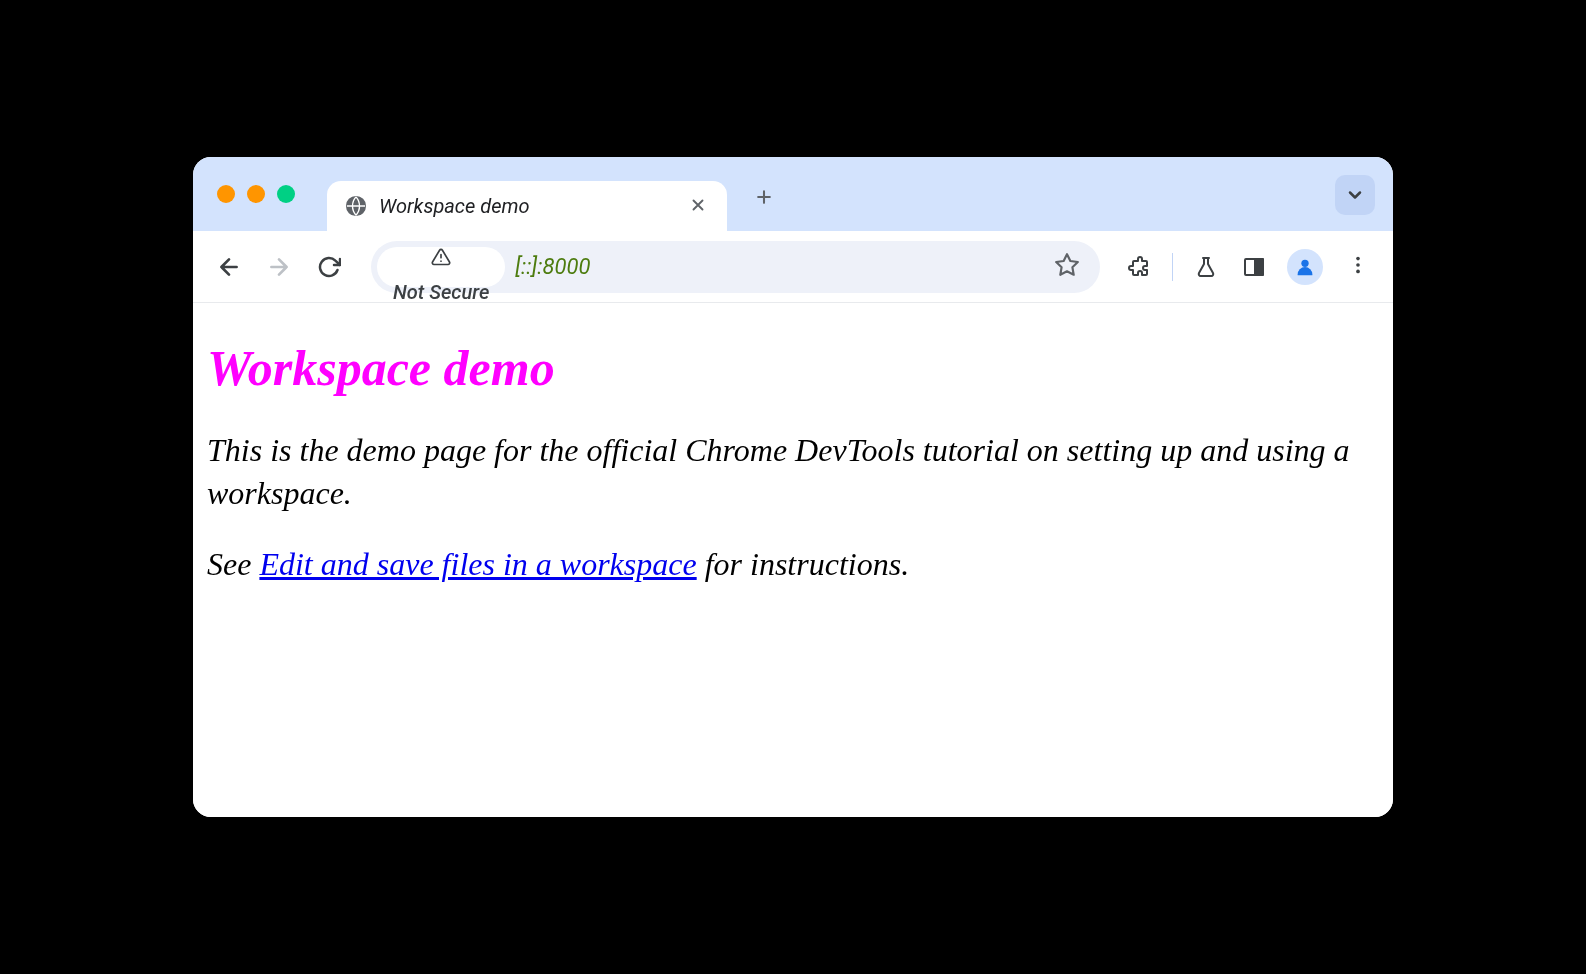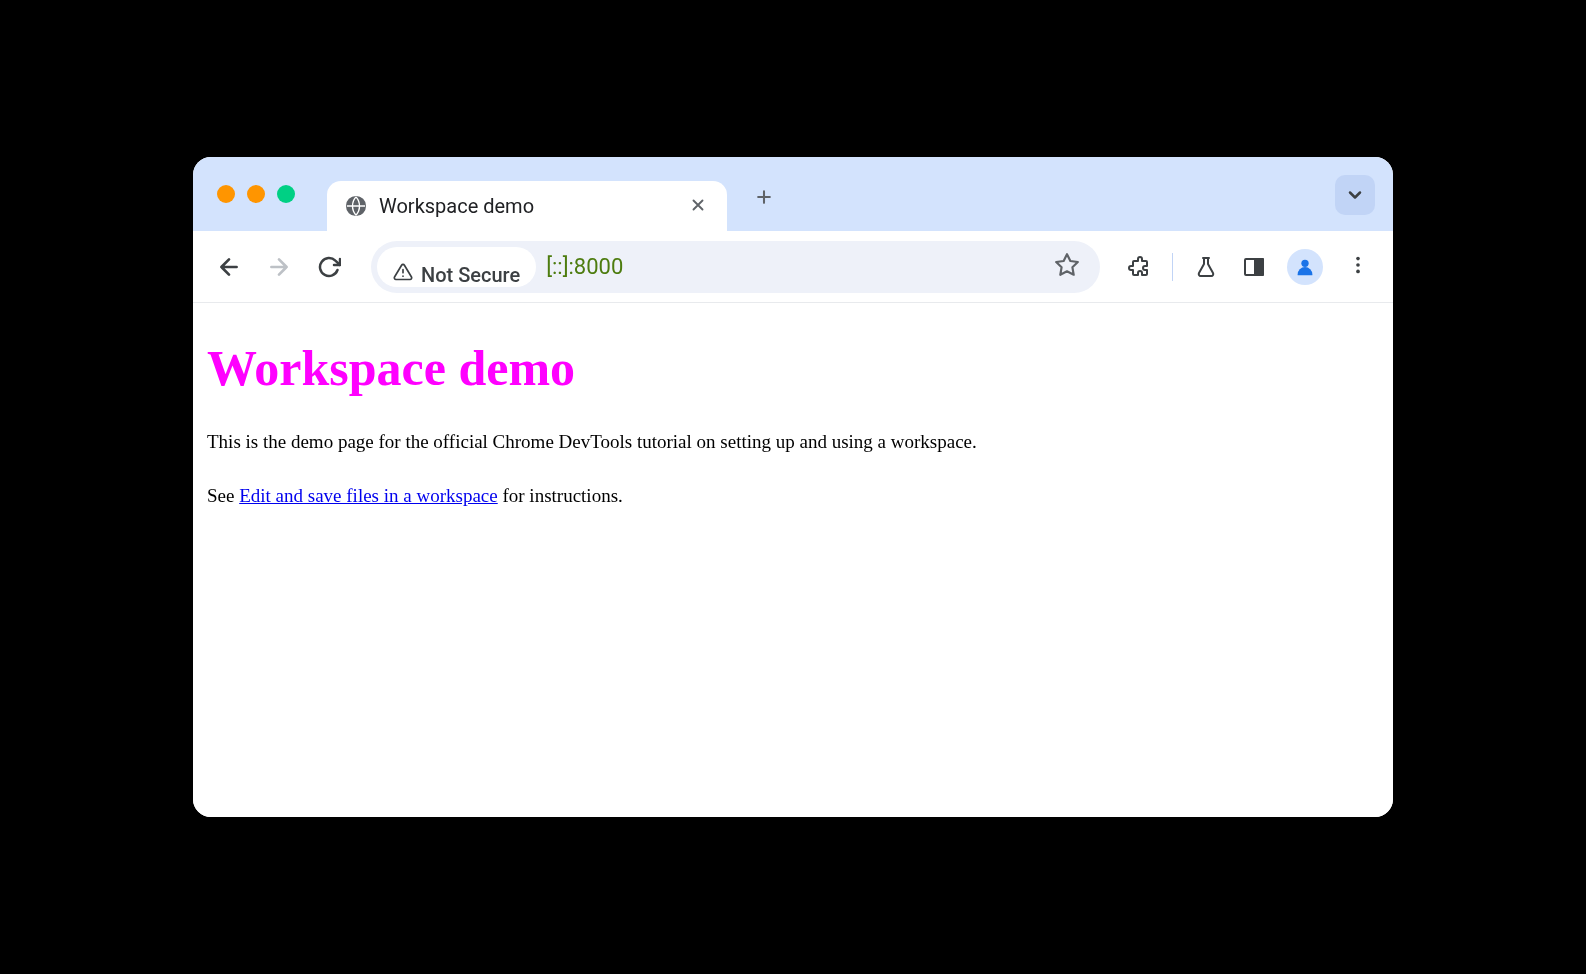--- a/index.html
+++ b/index.html
@@ -15,20 +15,21 @@
     .browser-window {
       width: 1200px;
       height: 660px;
       background: #fff;
       border-radius: 18px;
       overflow: hidden;
       box-shadow: 0 10px 40px rgba(0,0,0,0.5);
       display: flex;
       flex-direction: column;
       position: relative;
+      font-style: italic;
     }
     .tab-strip {
       background: #d3e3fd;
       height: 74px;
       display: flex;
       align-items: center;
       padding: 0 14px;
       position: relative;
     }
     .traffic-lights {
@@ -122,26 +123,27 @@
       align-items: center;
       padding: 0 14px 0 6px;
       gap: 10px;
       margin: 0 10px;
     }
     .security-chip {
       background: #fff;
       height: 40px;
       border-radius: 20px;
       display: flex;
-      align-items: flex-end;
+      align-items: center;
       padding: 0 16px;
       gap: 8px;
       color: #3c4043;
       font-size: 20px;
       font-weight: 500;
+      flex-direction: column;
     }
     .url-text {
       font-size: 22px;
       color: #4d7c0f;
       flex: 1;
     }
     .star-btn {
       color: #5f6368;
       cursor: pointer;
       padding: 0 6px;
@@ -186,21 +188,21 @@
       padding: 36px 14px 14px 14px;
       font-family: "Times New Roman", Times, serif;
     }
     .content h1 {
       color: #ff00ff;
       font-size: 50px;
       font-weight: bold;
       margin-bottom: 32px;
     }
     .content p {
-      font-size: 19px;
+      font-size: 32px;
       color: #000;
       margin-bottom: 28px;
       line-height: 1.35;
     }
     .content a {
       color: #0000ee;
       text-decoration: underline;
     }
   </style>
 </head>

